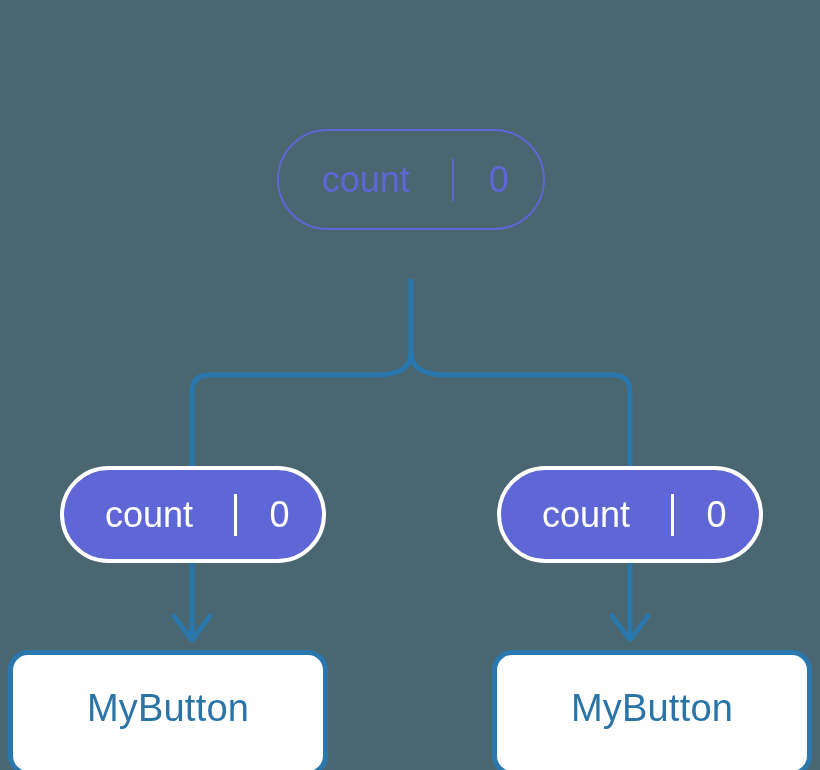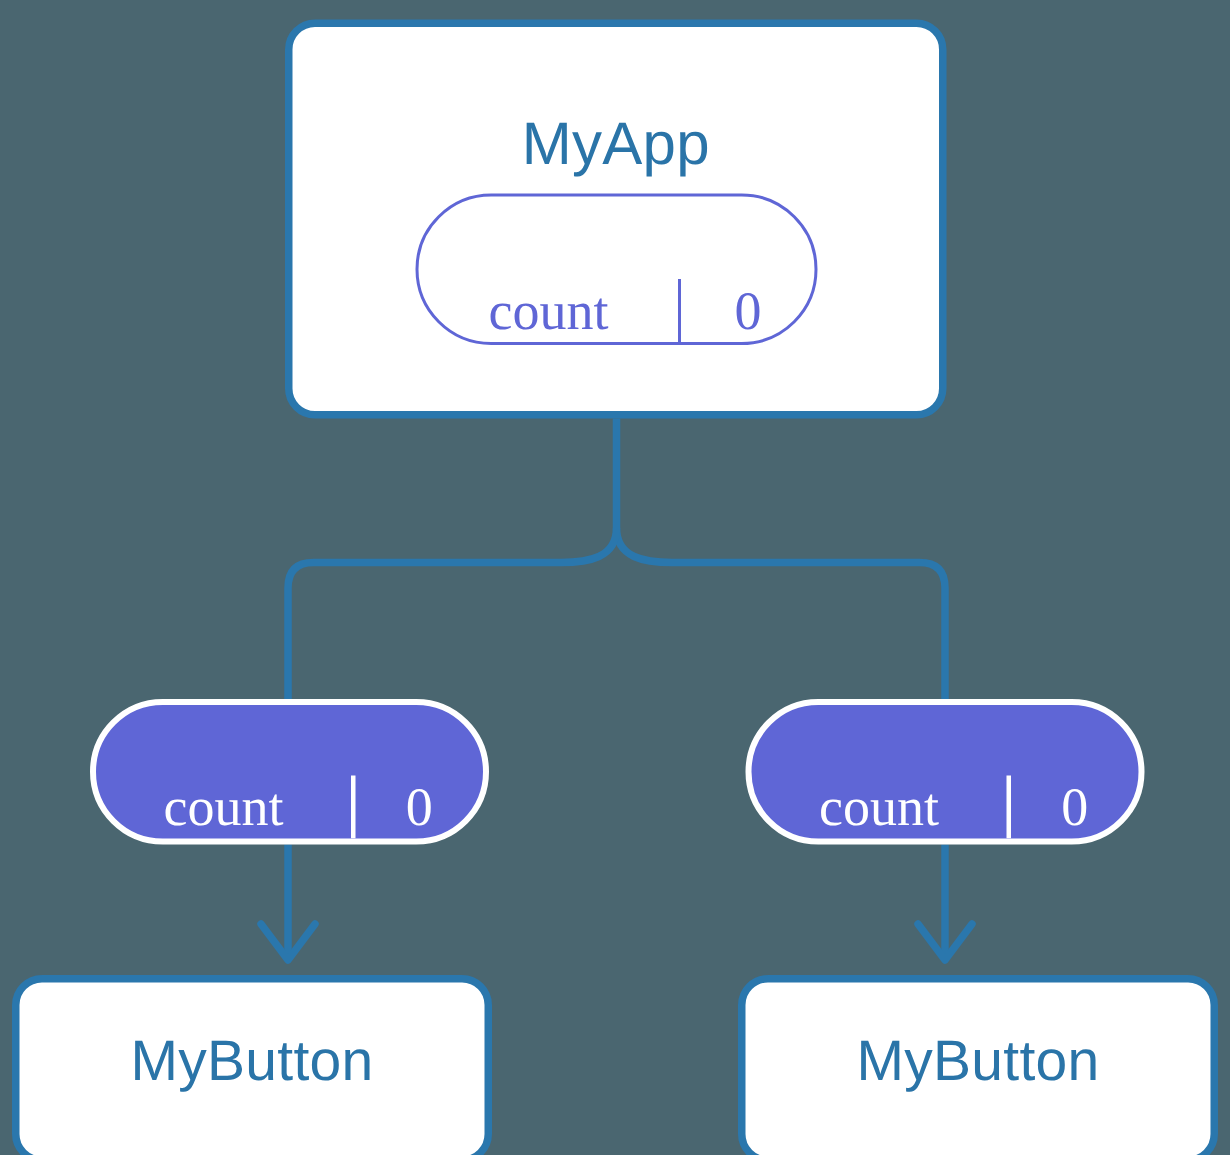--- a/index.html
+++ b/index.html
@@ -57,24 +57,23 @@
   }
   #myapp-card .card-title {
     top: 56px;
   }
 
   
   .state-pill {
     position: absolute;
     box-sizing: border-box;
     display: flex;
-    align-items: flex-end;
+    align-items: center;
     border-radius: 999px;
     overflow: hidden;
-    font-family: Liberation Serif, serif;
   }
   .pill-key, .pill-val {
     display: flex;
     align-items: center;
     justify-content: center;
     font-size: 36px;
     white-space: nowrap;
   }
 
   
@@ -158,23 +157,20 @@
     <path d="M 411 352 C 411 372, 430 375, 448 375 L 613 375 Q 630 375, 630 392 L 630 468" fill="none" stroke="#2a77ad" stroke-width="5" stroke-linecap="butt"></path>
     <path d="M 411 352 C 411 372, 392 375, 374 375 L 209 375 Q 192 375, 192 392 L 192 468" fill="none" stroke="#2a77ad" stroke-width="5" stroke-linecap="butt"></path>
 
     <path d="M 192 563 L 192 638" fill="none" stroke="#2a77ad" stroke-width="5"></path>
     <path d="M 174 616 L 192 640 L 210 616" fill="none" stroke="#2a77ad" stroke-width="5" stroke-linecap="round" stroke-linejoin="round"></path>
 
     <path d="M 630 563 L 630 638" fill="none" stroke="#2a77ad" stroke-width="5"></path>
     <path d="M 612 616 L 630 640 L 648 616" fill="none" stroke="#2a77ad" stroke-width="5" stroke-linecap="round" stroke-linejoin="round"></path>
   </svg>
 
-  <div class="component-card" id="myapp-card">
-    <div class="card-title">MyApp</div>
-  </div>
 
   <div class="state-pill outline" id="myapp-state-pill">
     <div class="pill-key">count</div>
     <div class="pill-val">0</div>
   </div>
 
   <div class="state-pill filled" id="left-props-pill">
     <div class="pill-key">count</div>
     <div class="pill-val">0</div>
   </div>

